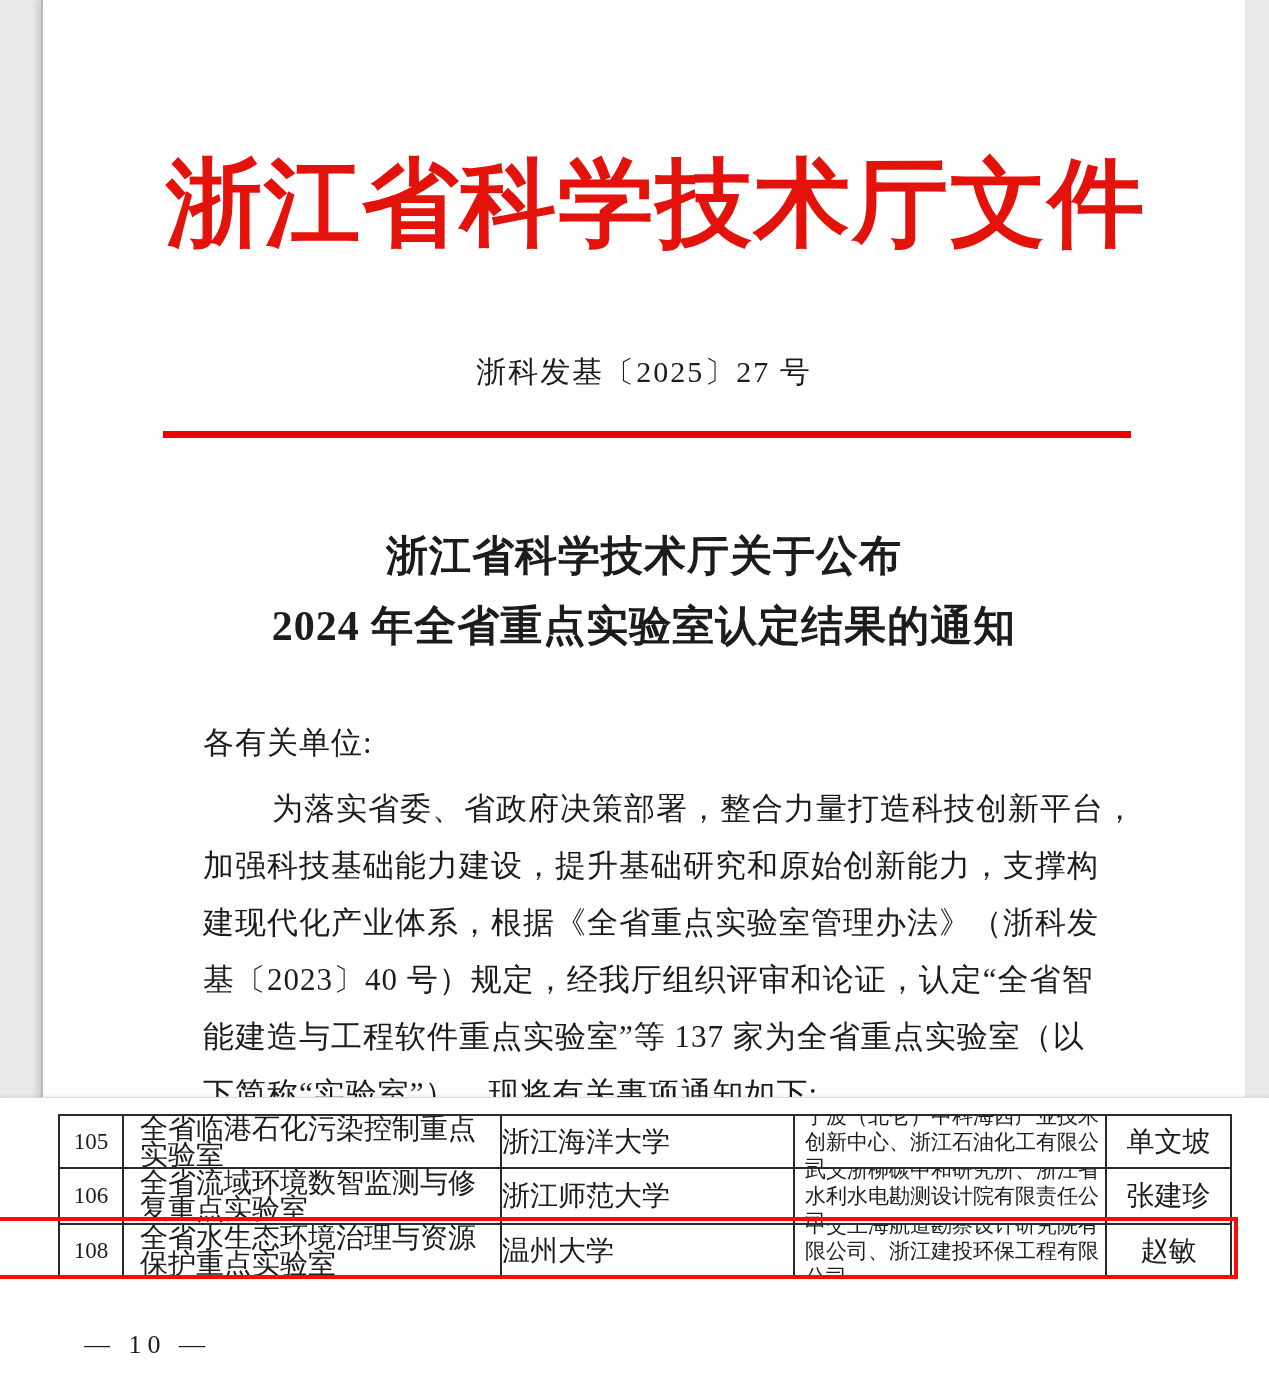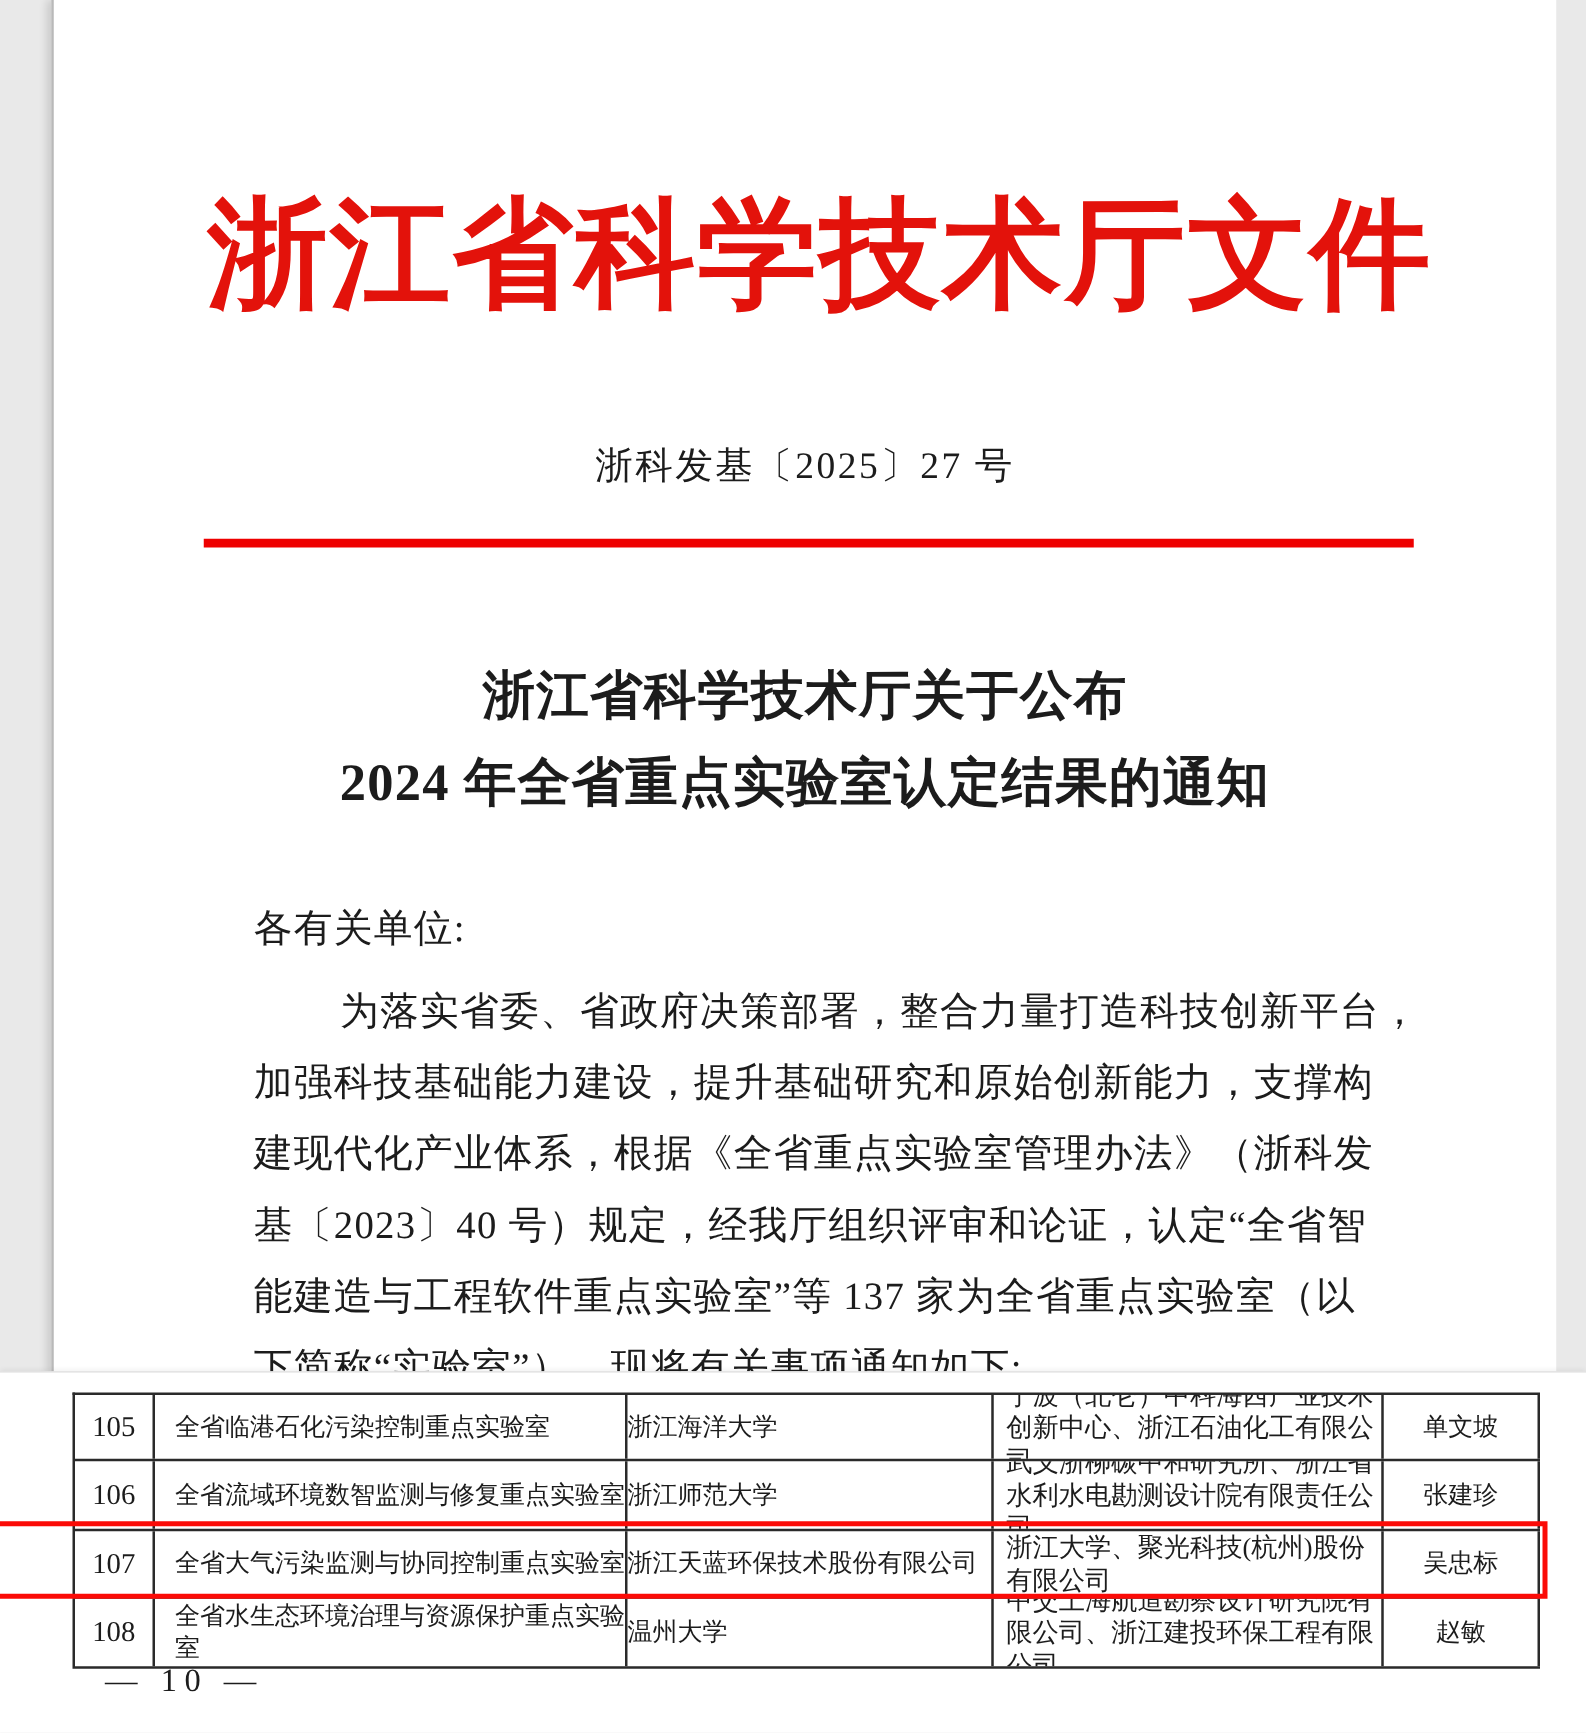--- a/index.html
+++ b/index.html
@@ -74,21 +74,21 @@
     grid-template-columns:64px 378px 293px 312px 1fr;
     border-bottom:2px solid var(--table-border);
   }
   .trow:nth-child(1){height:53px;}
   .trow:nth-child(2){height:56px;}
   .trow:nth-child(3){height:54px;}
   .trow:nth-child(4){height:56px;}
   .cell{
     border-right:2px solid var(--table-border);
     display:flex;align-items:center;
-    font-size:20px;line-height:26px;
+    font-size:28px;line-height:26px;
     overflow:hidden;
   }
   .cell.no{justify-content:center;font-size:23px;}
   .cell.lab{padding-left:16px;}
   .cell.inst{padding-left:0;text-align:center;}
   .cell.partners{padding:2px 6px 2px 10px;font-size:21px;}
   .cell.director{justify-content:center;font-family:Liberation Serif, serif;}
   .red-box{
     position:absolute;left:-6px;top:119px;width:1244px;height:62px;
     border:4px solid var(--highlight-red);
@@ -138,27 +138,20 @@
           <div class="cell director">单文坡</div>
         </div>
         <div class="trow">
           <div class="cell no">106</div>
           <div class="cell lab">全省流域环境数智监测与修复重点实验室</div>
           <div class="cell inst">浙江师范大学</div>
           <div class="cell partners">武义浙柳碳中和研究所、浙江省水利水电勘测设计院有限责任公司</div>
           <div class="cell director">张建珍</div>
         </div>
         <div class="trow">
-          <div class="cell no">107</div>
-          <div class="cell lab">全省大气污染监测与协同控制重点实验室</div>
-          <div class="cell inst">浙江天蓝环保技术股份有限公司</div>
-          <div class="cell partners">浙江大学、聚光科技(杭州)股份有限公司</div>
-          <div class="cell director">吴忠标</div>
-        </div>
-        <div class="trow">
           <div class="cell no">108</div>
           <div class="cell lab">全省水生态环境治理与资源保护重点实验室</div>
           <div class="cell inst">温州大学</div>
           <div class="cell partners">中交上海航道勘察设计研究院有限公司、浙江建投环保工程有限公司</div>
           <div class="cell director">赵敏</div>
         </div>
       </div>
 
     <div class="red-box"></div>
 

